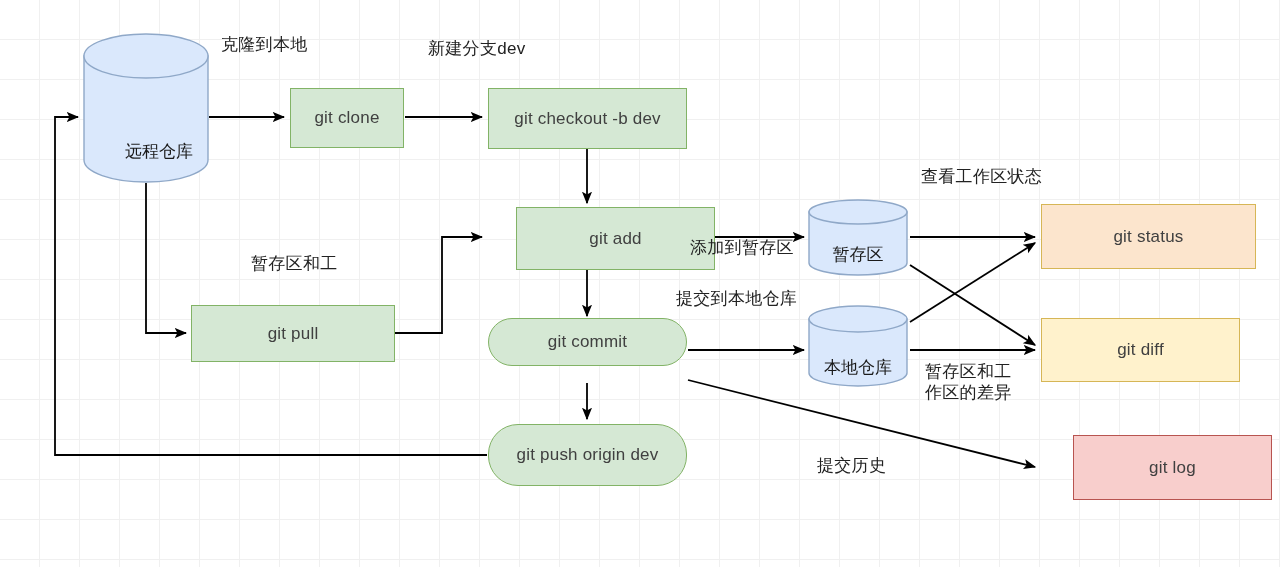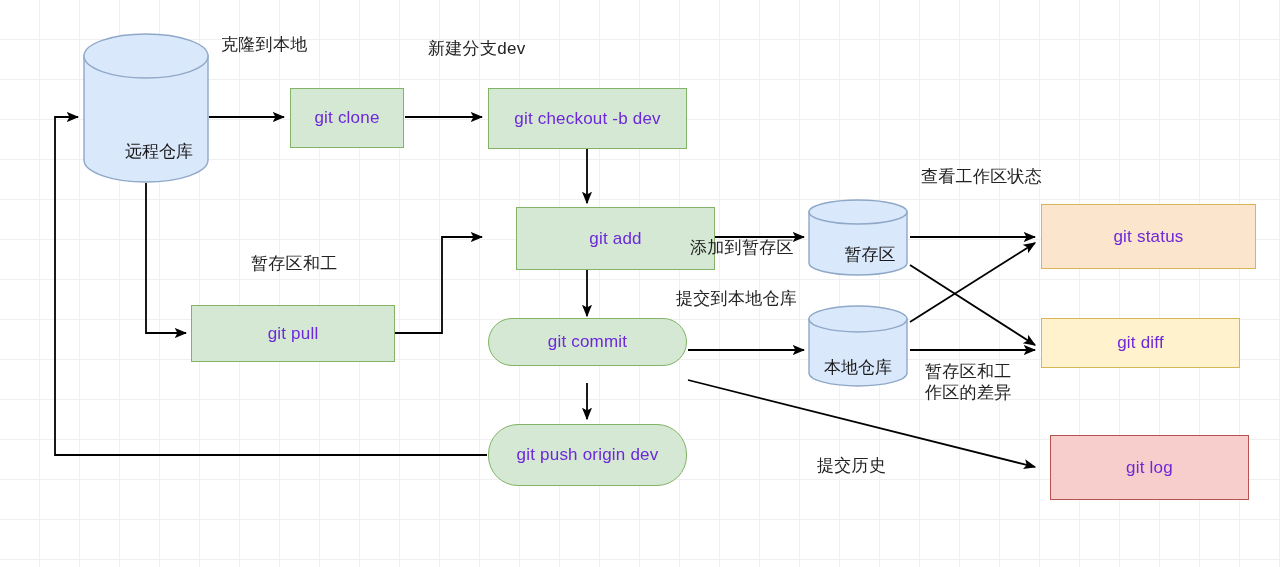--- a/index.html
+++ b/index.html
@@ -30,21 +30,21 @@
     pointer-events: none;
   }
   .node {
     position: absolute;
     box-sizing: border-box;
     display: flex;
     align-items: center;
     justify-content: center;
     text-align: center;
     font-size: 17px;
-    color: #6d28d9;
+    color: #404040;
     letter-spacing: .2px;
   }
   .rect {
     border-width: 1.4px;
     border-style: solid;
   }
   .rect.green {
     background: #d5e8d4;
     border-color: #82b366;
   }
@@ -157,45 +157,45 @@
   </div>
 
   <div class="node rect green" style="left:488px; top:318px; width:199px; height:48px;border-radius:26px;">
     <span>git commit</span>
   </div>
 
   <div class="node rect green" style="left:488px; top:424px; width:199px; height:62px;border-radius:30px;">
     <span>git push origin dev</span>
   </div>
 
-  <div class="cyl-wrap" style="left:808px; top:199px; width:100px; height:77px;padding-left:24px;">
+  <div class="cyl-wrap" style="left:808px; top:199px; width:100px; height:77px;">
     <svg width="100" height="77" viewBox="0 0 100 77" xmlns="http://www.w3.org/2000/svg">
       <path d="M 1 13 L 1 64 A 49 12 0 0 0 99 64 L 99 13 Z" fill="#dae8fc" stroke="#8fa8c8" stroke-width="1.4"></path>
       <ellipse cx="50" cy="13" rx="49" ry="12" fill="#dae8fc" stroke="#8fa8c8" stroke-width="1.4"></ellipse>
     </svg>
     <div class="cyl-label" style="top:44px;">暂存区</div>
   </div>
 
   <div class="cyl-wrap" style="left:808px; top:305px; width:100px; height:82px;">
     <svg width="100" height="82" viewBox="0 0 100 82" xmlns="http://www.w3.org/2000/svg">
       <path d="M 1 14 L 1 68 A 49 13 0 0 0 99 68 L 99 14 Z" fill="#dae8fc" stroke="#8fa8c8" stroke-width="1.4"></path>
       <ellipse cx="50" cy="14" rx="49" ry="13" fill="#dae8fc" stroke="#8fa8c8" stroke-width="1.4"></ellipse>
     </svg>
     <div class="cyl-label" style="top:51px;">本地仓库</div>
   </div>
 
   <div class="node rect orange" style="left:1041px; top:204px; width:215px; height:65px;">
     <span>git status</span>
   </div>
 
-  <div class="node rect yellow" style="left:1041px; top:318px; width:199px; height:50px;">
+  <div class="node rect yellow" style="left:1041px; top:318px; width:199px; height:64px;">
     <span>git diff</span>
   </div>
 
-  <div class="node rect red" style="left:1050px; top:435px; width:199px; height:65px;">
+  <div class="node rect red" style="left:1073px; top:435px; width:199px; height:65px;">
     <span>git log</span>
   </div>
 
   <div class="edge-label" style="left:221px; top:34px;">克隆到本地</div>
 
   <div class="edge-label" style="left:428px; top:38px;">新建分支dev</div>
 
   <div class="edge-label" style="left:251px; top:253px;">暂存区和工</div>
 
   <div class="edge-label" style="left:690px; top:205px;margin-top:32px;">添加到暂存区</div>

